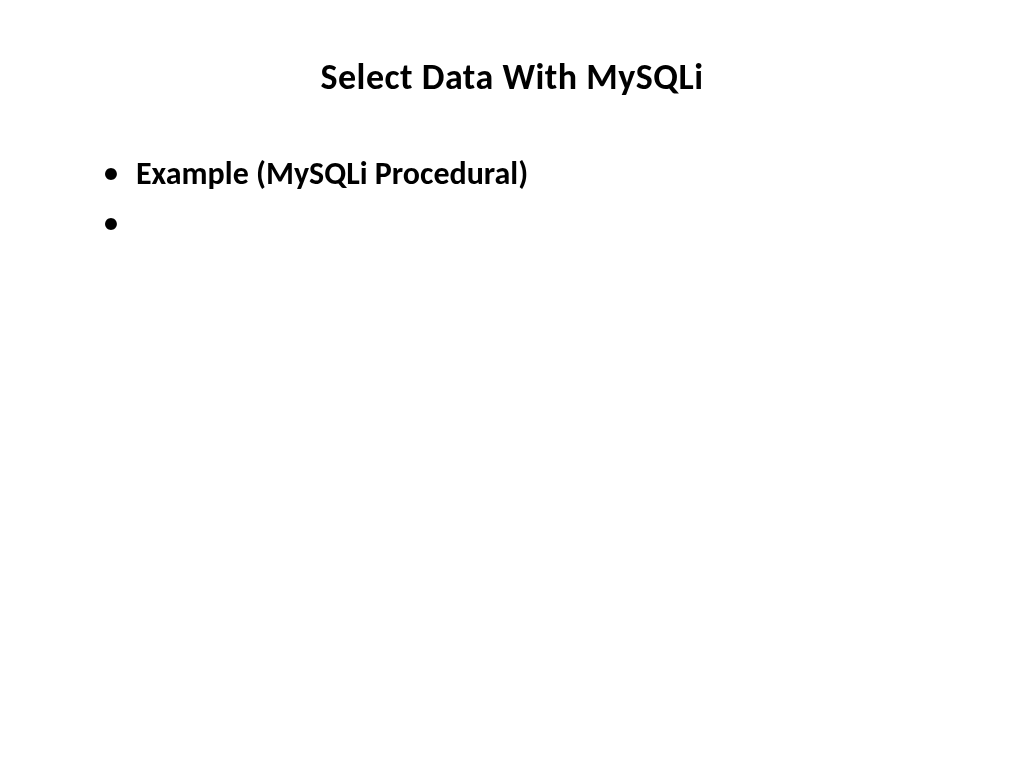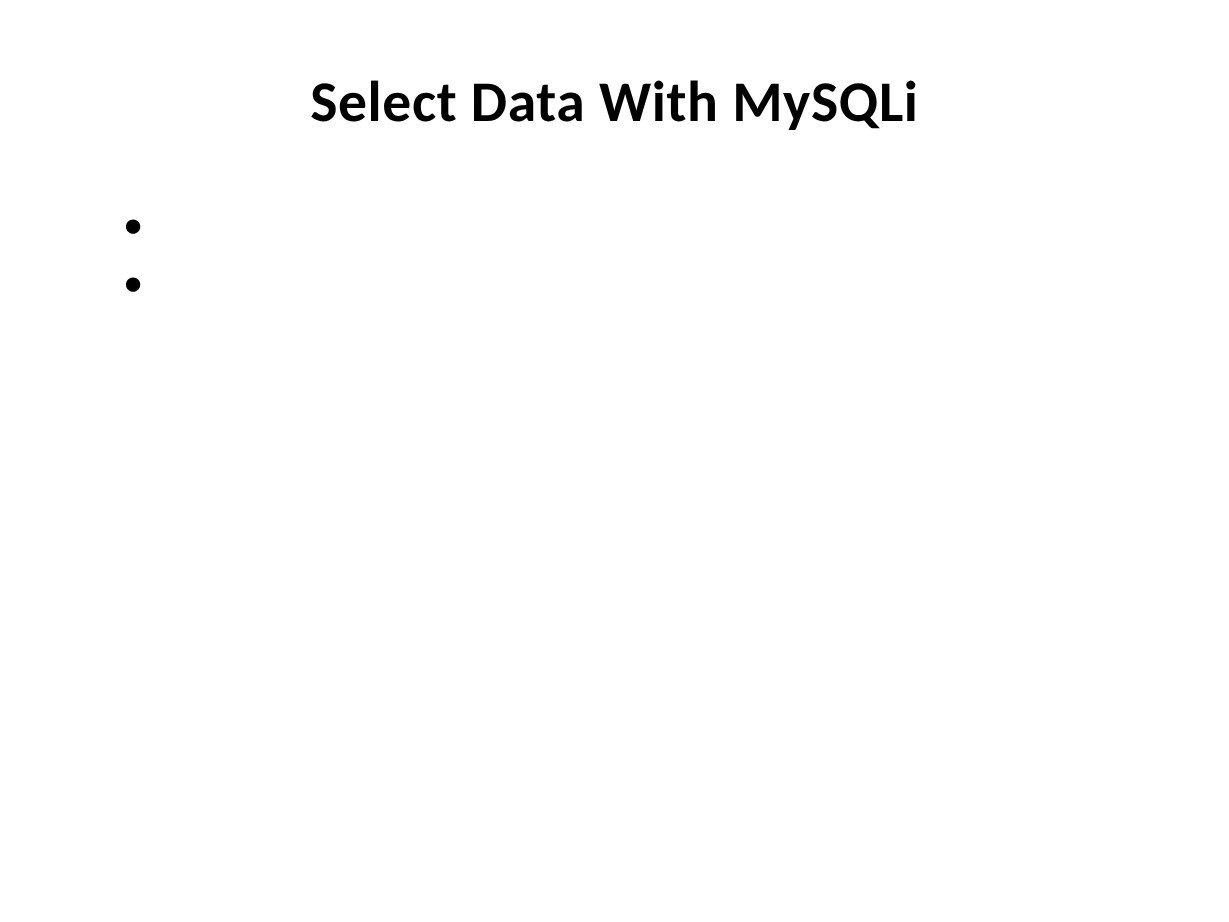--- a/index.html
+++ b/index.html
@@ -14,21 +14,21 @@
       font-family: Calibri, "Segoe UI", Arial, sans-serif;
       color: #000000;
       overflow: hidden;
     }
     .slide {
       width: 100%;
       height: 100%;
       padding: 55px 90px 0 90px;
     }
     .title {
-      font-size: 48px;
+      font-size: 36px;
       font-weight: 700;
       text-align: center;
       margin-bottom: 50px;
       letter-spacing: 0.5px;
     }
     .bullet-list {
       list-style: none;
       padding-left: 14px;
     }
     .bullet-item {
@@ -49,18 +49,19 @@
     }
   </style>
 </head>
 <body>
 
 <div class="slide">
   <h1 class="title">Select Data With MySQLi</h1>
   <ul class="bullet-list">
     <li class="bullet-item">
       <span class="bullet-marker">•</span>
+      <span class="bullet-text">Example (MySQLi Procedural)</span>
     </li>
     <li class="bullet-item">
       <span class="bullet-marker">•</span>
     </li>
   </ul>
 </div>
 
 </body></html>

